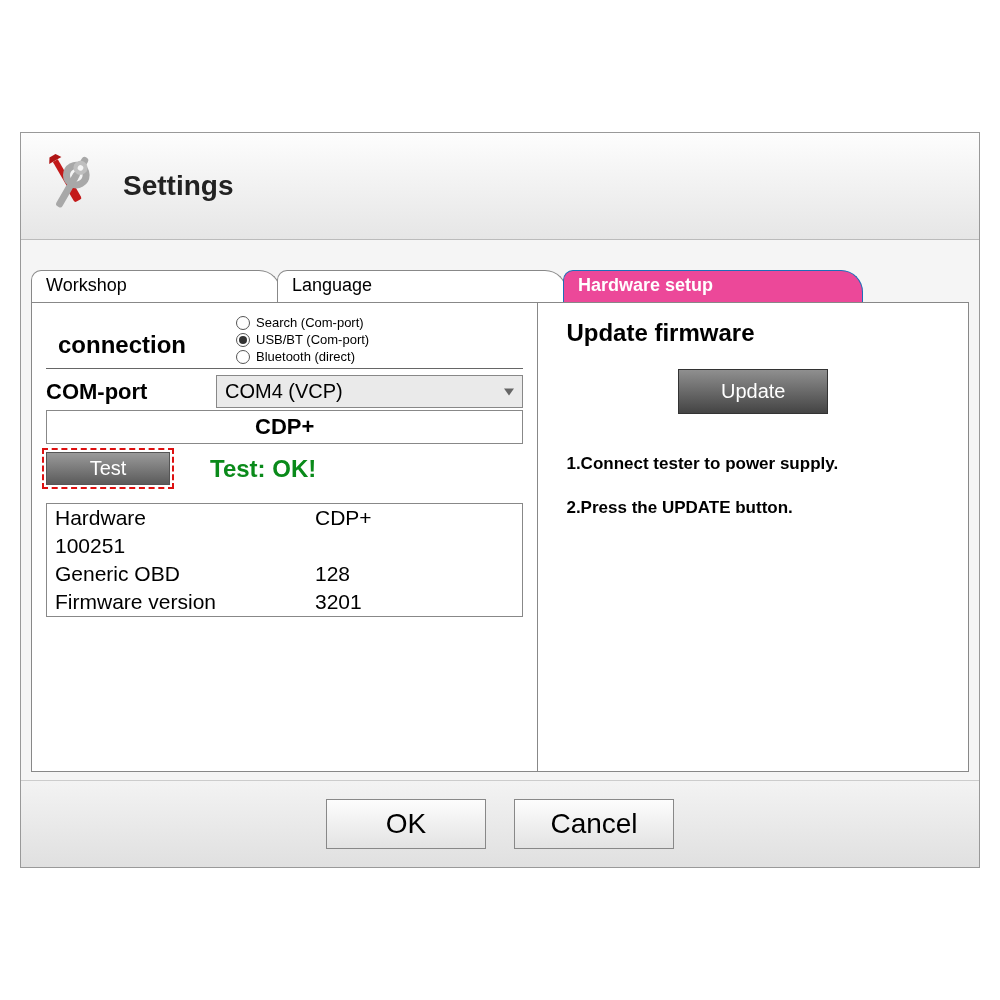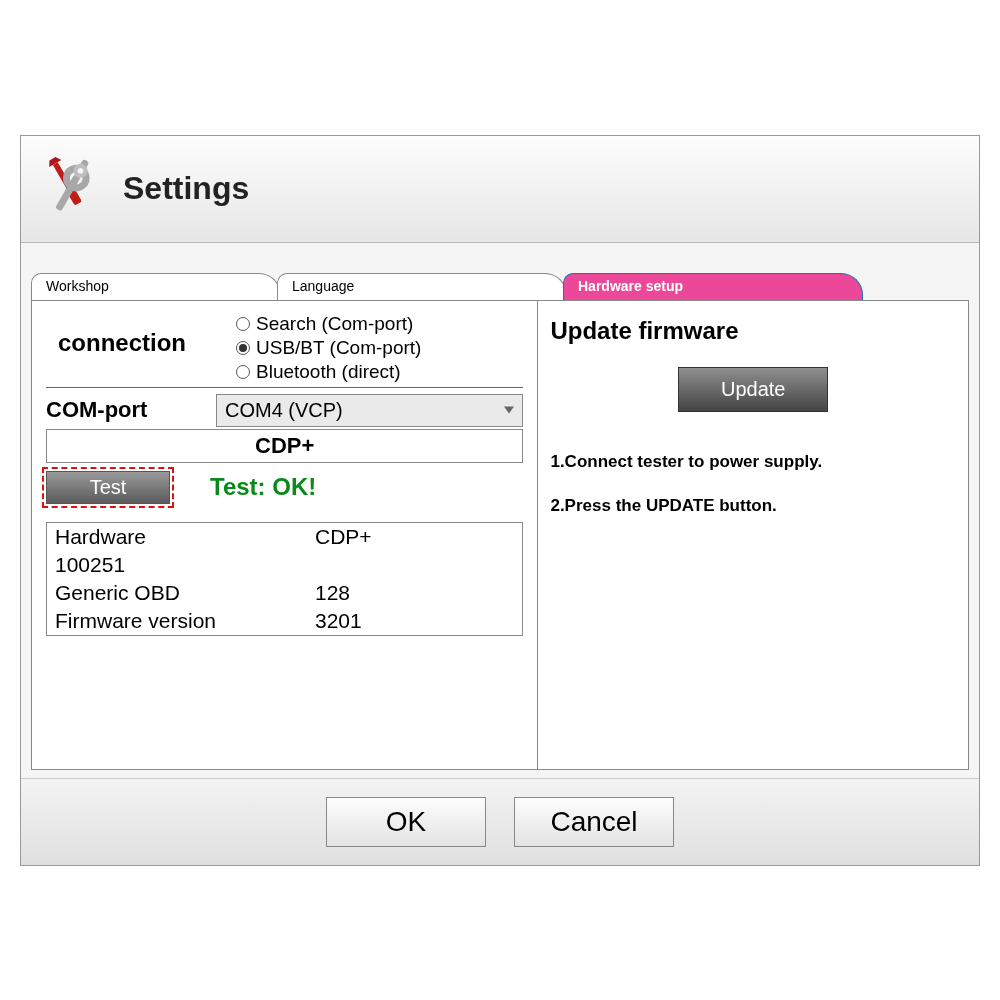--- a/index.html
+++ b/index.html
@@ -23,32 +23,32 @@
     padding: 18px 24px 18px 14px;
     background: linear-gradient(#fdfdfd, #e6e6e6);
     border-bottom: 1px solid #bbb;
   }
   .title-icon {
     width: 70px; height: 70px;
     margin-right: 18px;
     flex-shrink: 0;
   }
   .title-text {
-    font-size: 32px;
+    font-size: 28px;
     font-weight: bold;
     color: #222;
   }
   .tabs {
     display: flex;
     padding: 8px 10px 0 10px;
     position: relative;
   }
   .tab {
     padding: 4px 22px 6px 14px;
-    font-size: 14px;
+    font-size: 18px;
     border: 1px solid #888;
     border-bottom: none;
     border-radius: 10px 22px 0 0;
     background: #fff;
     margin-right: -4px;
     cursor: pointer;
     position: relative;
     margin-top: 22px;
   }
   .tab.active {
@@ -68,38 +68,38 @@
     display: flex;
     min-height: 470px;
   }
   .left-col {
     width: 54%;
     padding: 10px 14px;
   }
   .right-col {
     width: 46%;
     border-left: 1px solid #888;
-    padding: 10px 12px;
+    padding: 10px 28px;
   }
   .conn-row {
     display: flex;
     align-items: flex-start;
     border-bottom: 1px solid #666;
     padding-bottom: 4px;
     margin-bottom: 6px;
   }
   .conn-label {
     font-size: 24px;
     font-weight: bold;
     width: 190px;
     padding-top: 18px;
     padding-left: 12px;
   }
   .radios { flex:1; padding-top: 2px; display:flex; flex-direction:column; gap:2px;}
-  .radio-item { display:flex; align-items:center; font-size:19px; gap:6px;}
+  .radio-item { display:flex; align-items:center; font-size:13px; gap:6px;}
   .radio-dot { width:14px; height:14px; border:1px solid #555; border-radius:50%; display:inline-flex; align-items:center; justify-content:center; background:#fff;}
   .radio-dot.checked::after{ content:""; width:8px; height:8px; background:#333; border-radius:50%;}
   .comport-row{ display:flex; align-items:center; margin-top:4px;}
   .comport-label{ font-size:22px; font-weight:bold; width:170px;}
   .combo{
     flex:1; border:1px solid #888; background:#eaeaea;
     padding:4px 26px 4px 8px; font-size:20px; position:relative;
   }
   .combo::after{
     content:""; position:absolute; right:8px; top:50%; transform:translateY(-50%);

